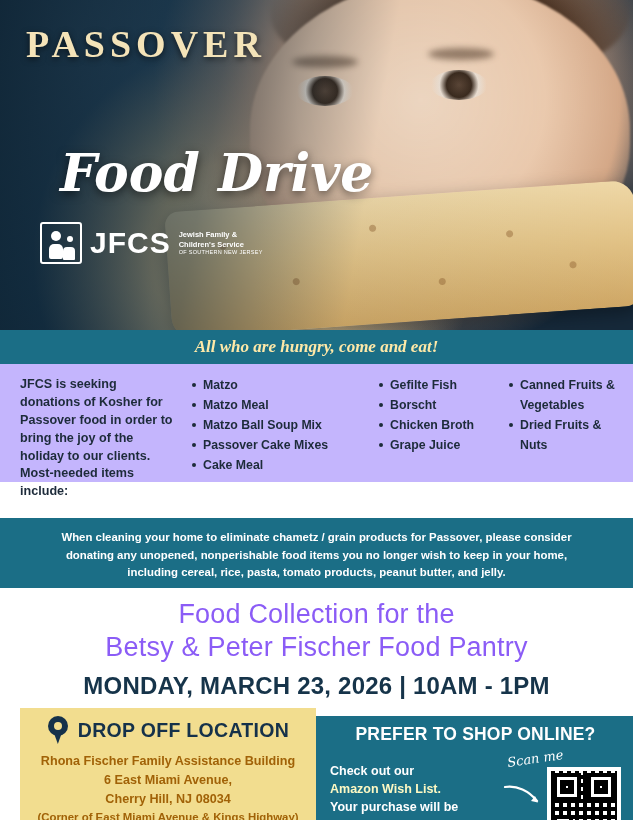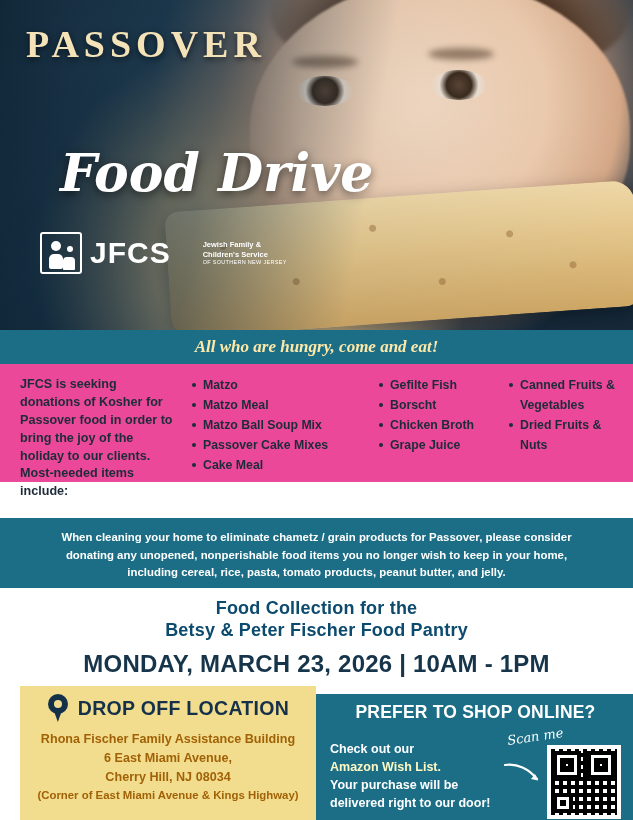--- a/index.html
+++ b/index.html
@@ -105,21 +105,21 @@
     font-family: "DejaVu Serif", serif;
     font-style: italic;
     color: #ffffff;
     text-shadow: 0 3px 10px rgba(0,0,0,.55);
     font-weight: bold;
   }
   .script.l1 { left: 22px; top: 74px; font-size: 52px; }
   .script.l2 { left: 60px; top: 142px; font-size: 52px; }
 
   .logo-wrap {
-    position: absolute; left: 40px; top: 232px;
+    position: absolute; left: 40px; top: 222px;
     display: flex; align-items: center; gap: 8px;
   }
   .logo-mark {
     width: 42px; height: 42px;
     border: 2px solid #ffffff;
     border-radius: 3px;
     position: relative;
     flex: none;
   }
   .logo-mark::before {
@@ -134,21 +134,21 @@
     position: absolute; left: 7px; top: 20px;
     width: 14px; height: 15px; border-radius: 5px 5px 2px 2px;
     background: #ffffff;
     box-shadow: 13px 2px 0 -1px #ffffff;
   }
   .logo-jfcs {
     font-family: "Liberation Sans", sans-serif;
     font-size: 30px; font-weight: bold; color: #ffffff; letter-spacing: 1px;
   }
   .logo-sub {
-    font-size: 7.5px; color: #ffffff; line-height: 1.25; max-width: 92px; margin-left: 24px;
+    font-size: 7.5px; color: #ffffff; line-height: 1.25; max-width: 92px;
   }
   .logo-sub .sub-em { font-weight: bold; }
   .logo-sub .sub-tiny { font-size: 5.5px; letter-spacing: .3px; }
 
   
   .banner {
     width: 633px; height: 34px;
     background: #1b6e86;
     display: flex; align-items: center; justify-content: center;
   }
@@ -156,21 +156,21 @@
     font-family: "Liberation Serif", serif;
     font-style: italic;
     font-weight: bold;
     font-size: 17px;
     color: #ffe9a8;
   }
 
   
   .yellow {
     width: 633px; height: 118px;
-    background: #ec4899;
+    background: #c4b5fd;
     display: flex;
     padding: 12px 14px 8px 20px;
   }
   .yellow-lead {
     width: 190px;
     font-size: 12.6px;
     font-weight: bold;
     color: #1d2b3a;
     line-height: 1.42;
   }
@@ -207,23 +207,23 @@
   }
 
   
   .collection {
     width: 633px;
     padding: 10px 0 4px 0;
     text-align: center;
   }
   .collection .l1, .collection .l2 {
     font-family: "Liberation Sans", sans-serif;
-    font-weight: bold;
-    color: #0c4a6e;
-    font-size: 18px;
+    font-weight: normal;
+    color: #8b5cf6;
+    font-size: 27px;
     line-height: 1.22;
     letter-spacing: .2px;
   }
   .date-bar {
     text-align: center;
     font-size: 24px;
     font-weight: bold;
     color: #16344a;
     letter-spacing: .2px;
     padding: 4px 0 8px 0;

